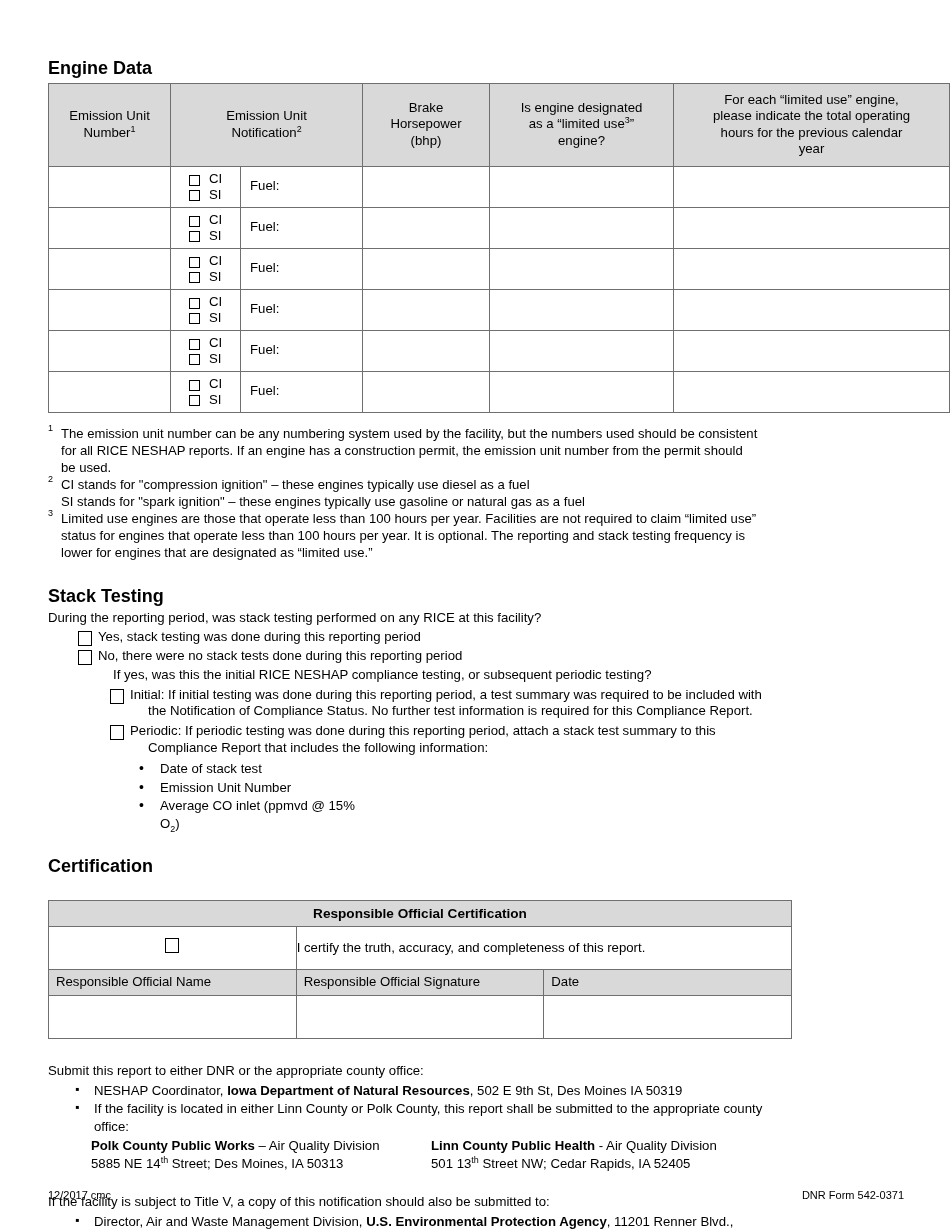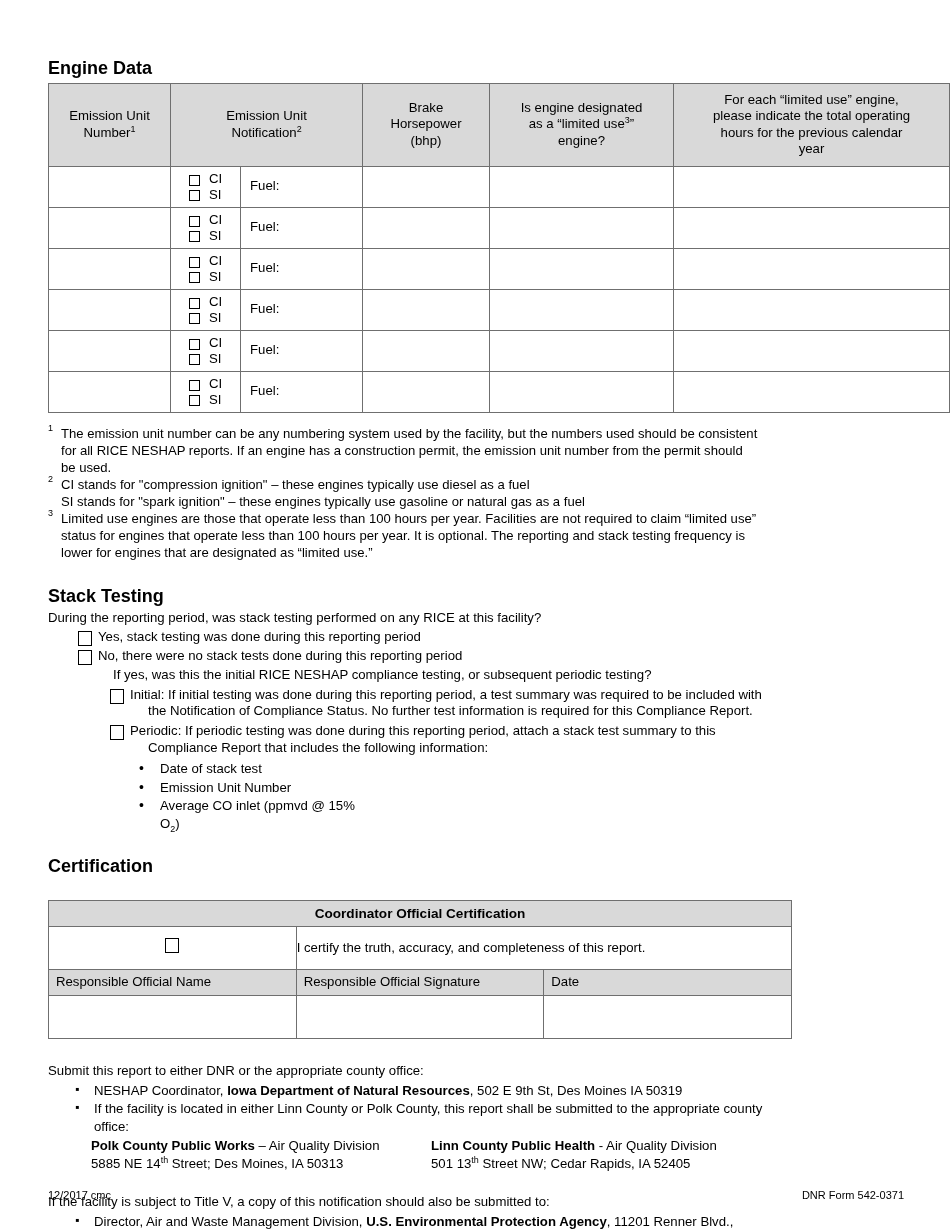--- a/index.html
+++ b/index.html
@@ -477,21 +477,21 @@
           </ul>
       </div>
     </div>
   </div>
 
   <div class="cert">
     <div class="sec-title">Certification</div>
     <table class="cert">
       <tbody>
           <tr>
-        <td colspan="3" class="cert-head">Coordinator Official Certification</td>
+        <td colspan="3" class="cert-head">Responsible Official Certification</td>
       </tr>
       <tr>
         <td class="cert-chk">
           <span class="cbox-lg"></span>
         </td>
         <td colspan="2" class="cert-txt">I certify the truth, accuracy, and completeness of this report.</td>
       </tr>
       <tr>
         <td class="cert-lbl cw1">Responsible Official Name</td>
         <td class="cert-lbl cw2">Responsible Official Signature</td>

